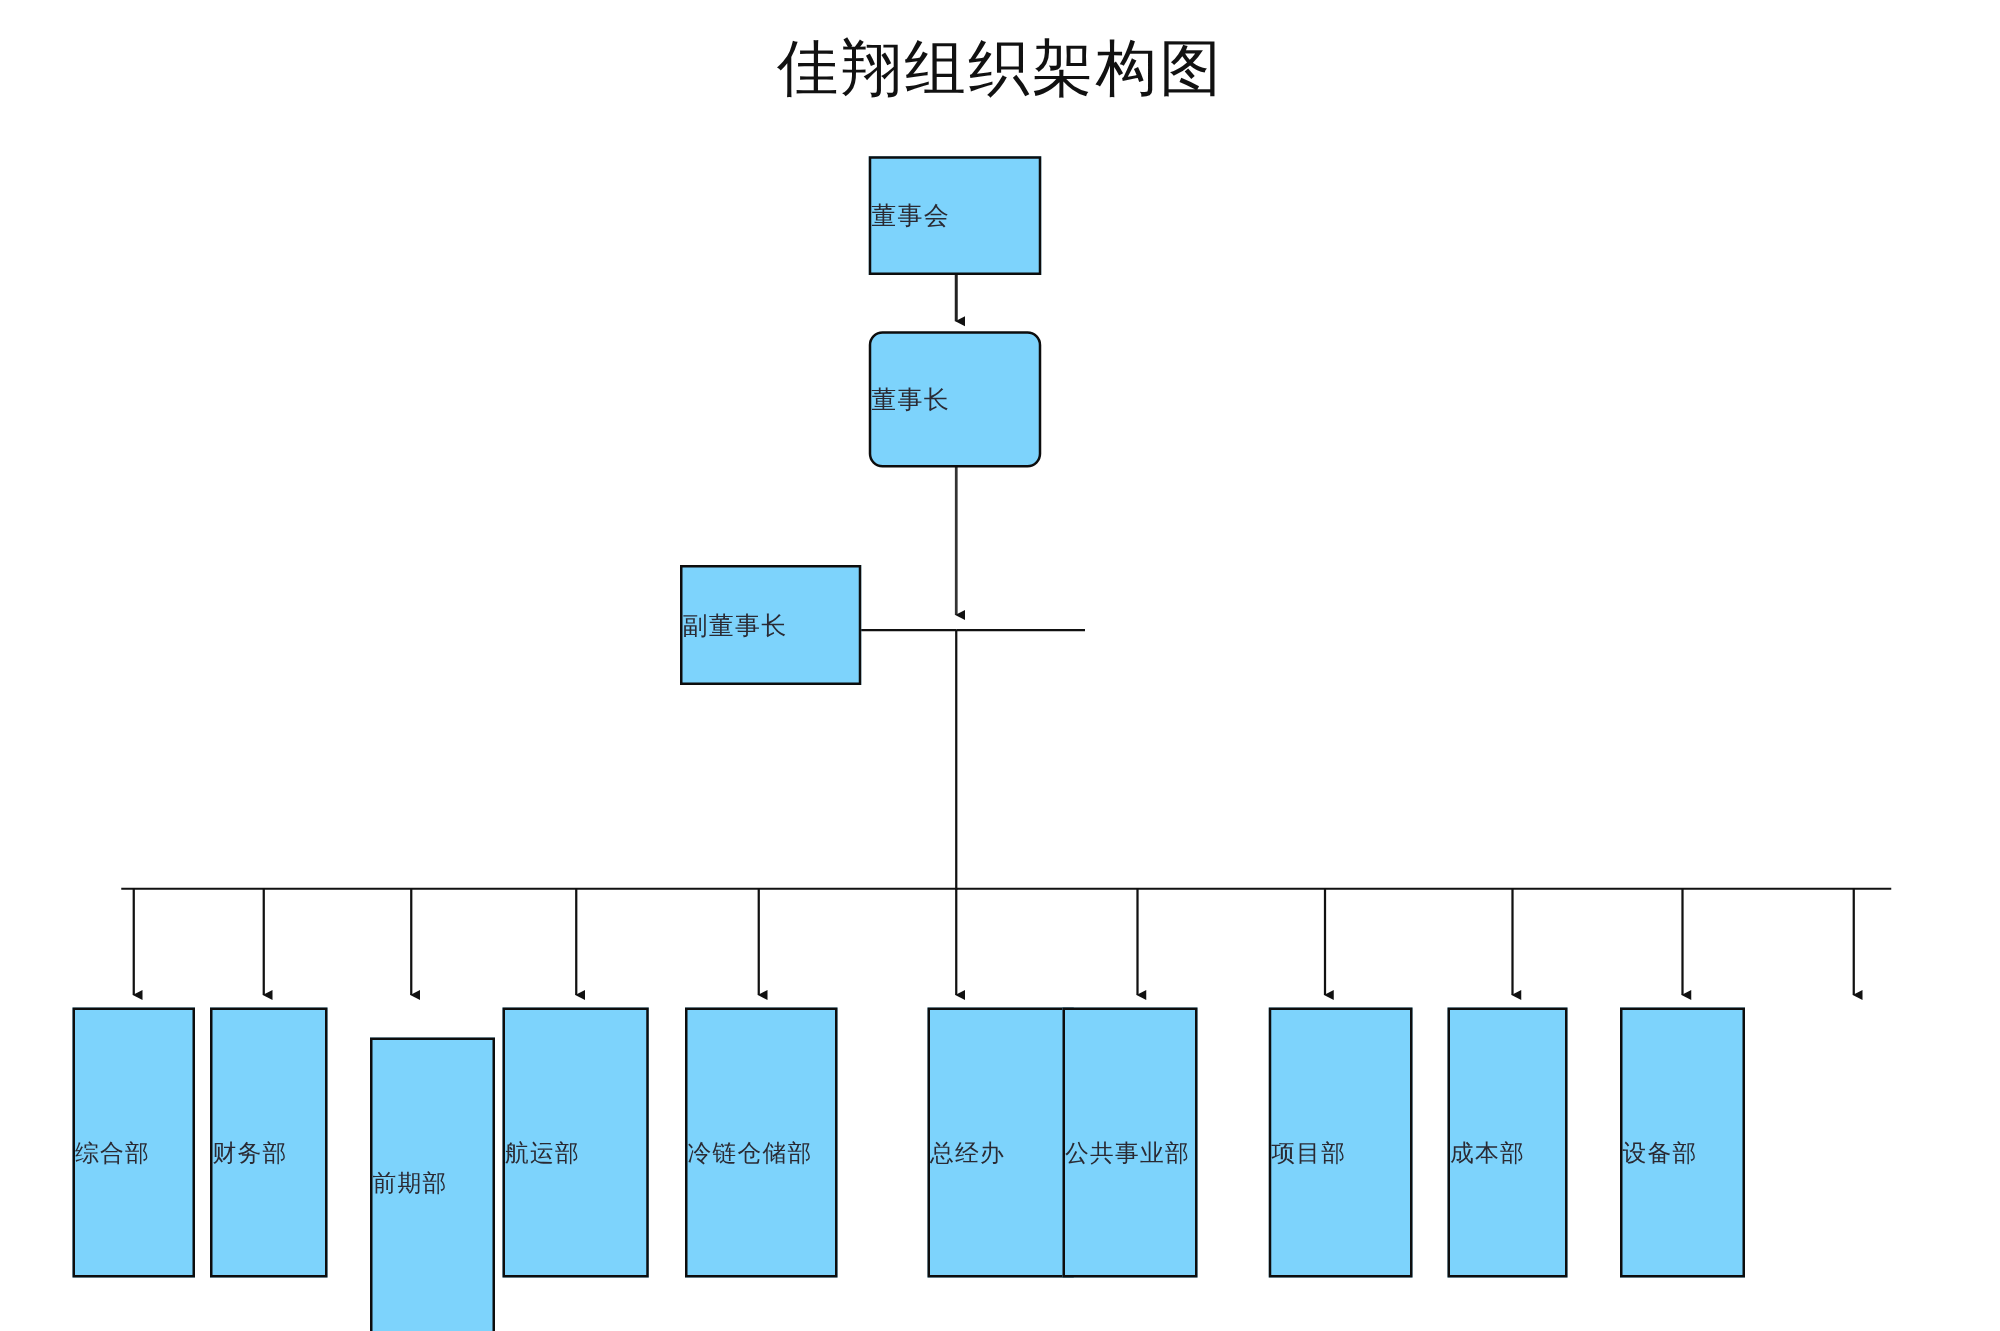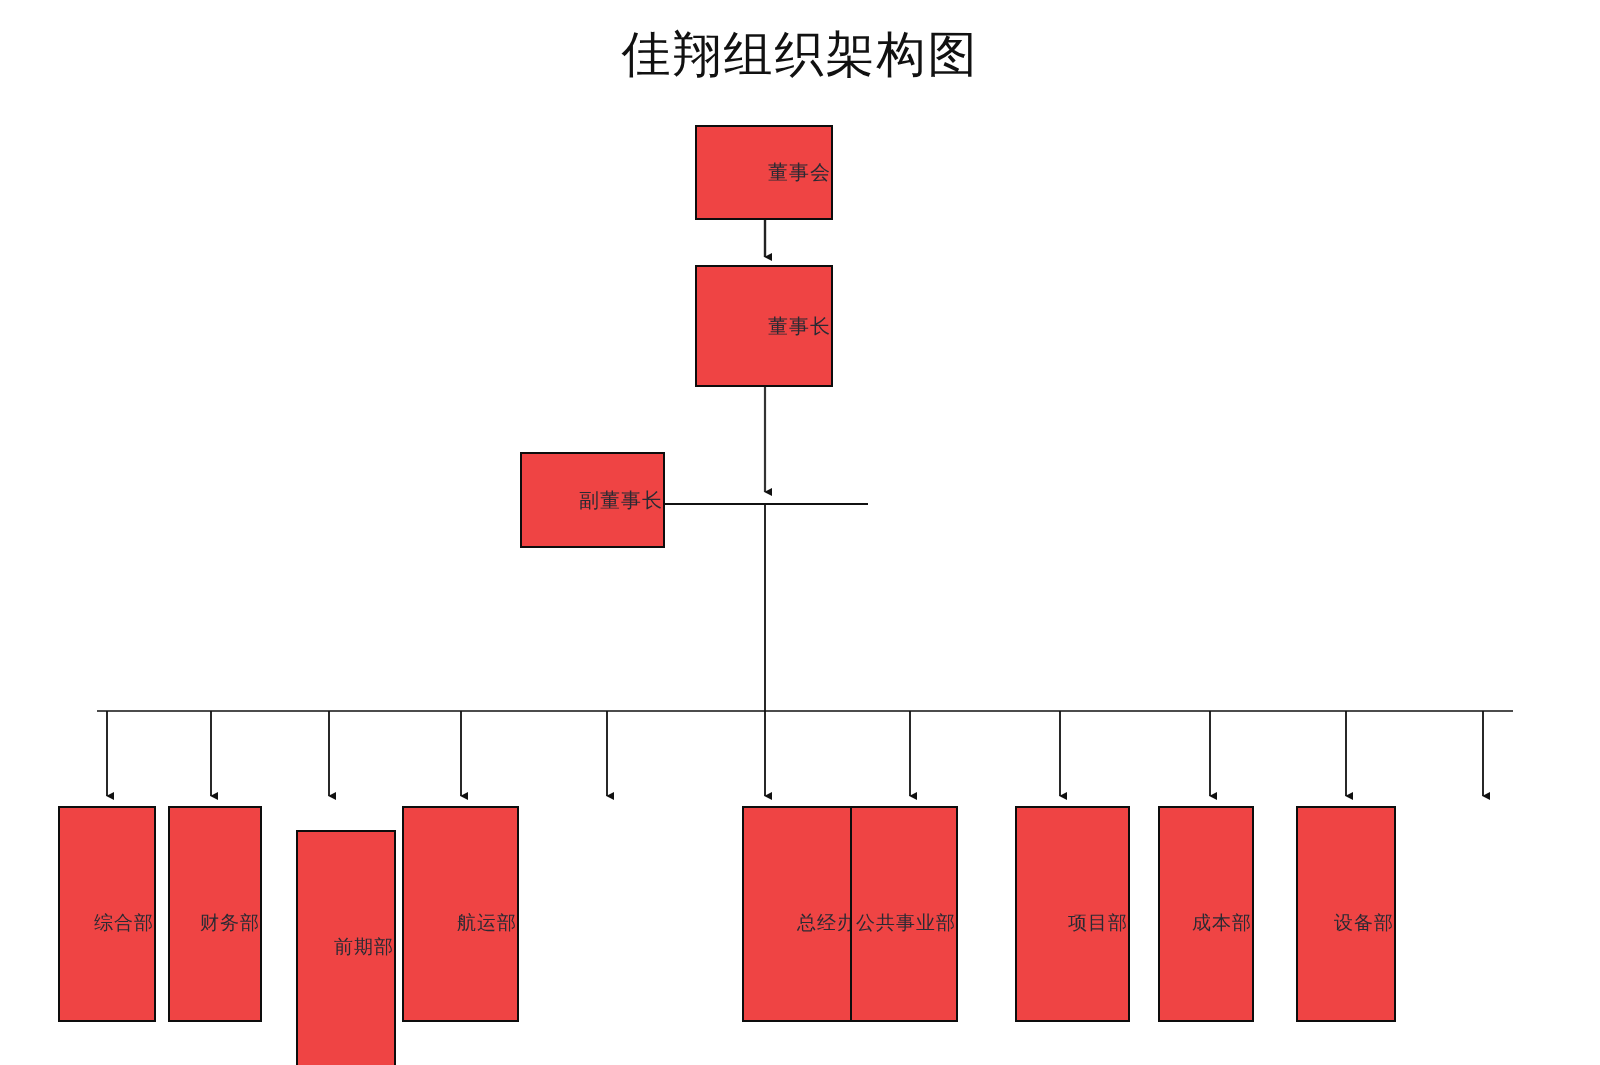--- a/index.html
+++ b/index.html
@@ -33,25 +33,25 @@
     position: absolute;
     left: 0;
     top: 0;
     width: 1600px;
     height: 1065px;
     pointer-events: none;
   }
   .node {
     position: absolute;
     box-sizing: border-box;
-    background: #ef4444;
+    background: #7dd3fc;
     border: 2px solid #0d0d0d;
     display: flex;
     align-items: center;
-    justify-content: flex-end;
+    justify-content: flex-start;
   }
   .node .node-label {
     font-size: 19px;
     color: #2a2a33;
     white-space: nowrap;
     letter-spacing: 1px;
     font-family: "Liberation Serif", "DejaVu Serif", serif;
   }
   .node.top-node .node-label { font-size: 20px; }
   .node.mid-node .node-label { font-size: 20px; }
@@ -97,45 +97,48 @@
     <line x1="1060" y1="711" x2="1060" y2="796" stroke="#111111" stroke-width="1.8" marker-end="url(#arrowhead)"></line>
     <line x1="1210" y1="711" x2="1210" y2="796" stroke="#111111" stroke-width="1.8" marker-end="url(#arrowhead)"></line>
     <line x1="1346" y1="711" x2="1346" y2="796" stroke="#111111" stroke-width="1.8" marker-end="url(#arrowhead)"></line>
     <line x1="1483" y1="711" x2="1483" y2="796" stroke="#111111" stroke-width="1.8" marker-end="url(#arrowhead)"></line>
   </svg>
 
   <div class="node top-node" style="left:695px; top:125px; width:138px; height:95px;">
     <span class="node-label">董事会</span>
   </div>
 
-  <div class="node top-node" style="left:695px; top:265px; width:138px; height:122px;">
+  <div class="node top-node" style="left:695px; top:265px; width:138px; height:109px;border-radius:11px;">
     <span class="node-label">董事长</span>
   </div>
 
-  <div class="node mid-node" style="left:520px; top:452px; width:145px; height:96px;">
+  <div class="node mid-node" style="left:544px; top:452px; width:145px; height:96px;">
     <span class="node-label">副董事长</span>
   </div>
 
 
   <div class="node dept-node" style="left:58px; top:806px; width:98px; height:216px;">
     <span class="node-label">综合部</span>
   </div>
 
   <div class="node dept-node" style="left:168px; top:806px; width:94px; height:216px;">
     <span class="node-label">财务部</span>
   </div>
 
   <div class="node dept-node" style="left:296px; top:806px; width:100px; height:252px;margin-top:24px;">
     <span class="node-label">前期部</span>
   </div>
 
   <div class="node dept-node" style="left:402px; top:806px; width:117px; height:216px;">
     <span class="node-label">航运部</span>
   </div>
 
+  <div class="node dept-node" style="left:548px; top:806px; width:122px; height:216px;">
+    <span class="node-label">冷链仓储部</span>
+  </div>
 
   <div class="node dept-node" style="left:710px; top:806px; width:117px; height:216px;margin-left:32px;">
     <span class="node-label">总经办</span>
   </div>
 
   <div class="node dept-node" style="left:850px; top:806px; width:108px; height:216px;">
     <span class="node-label">公共事业部</span>
   </div>
 
   <div class="node dept-node" style="left:1015px; top:806px; width:115px; height:216px;">

